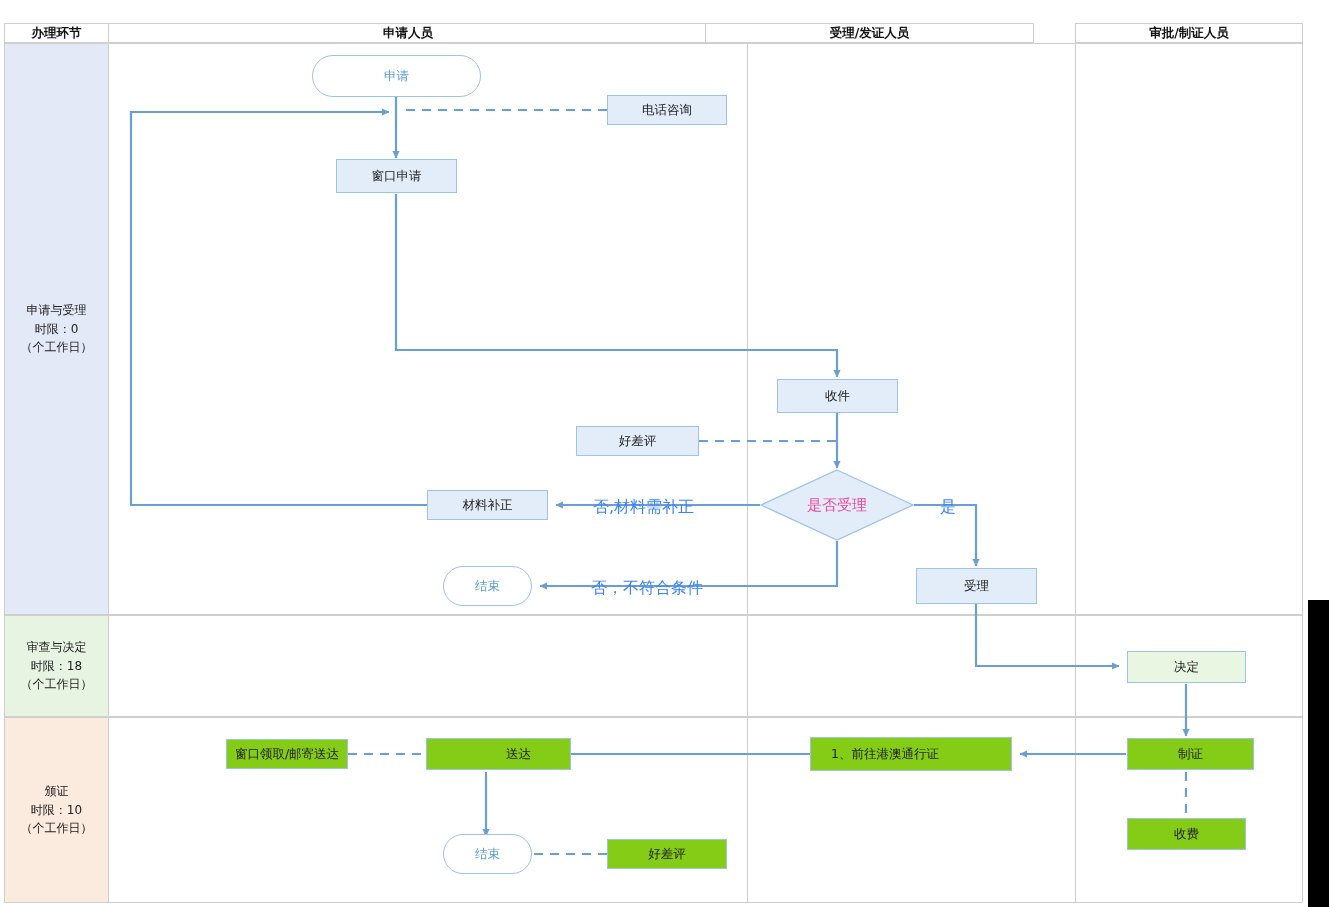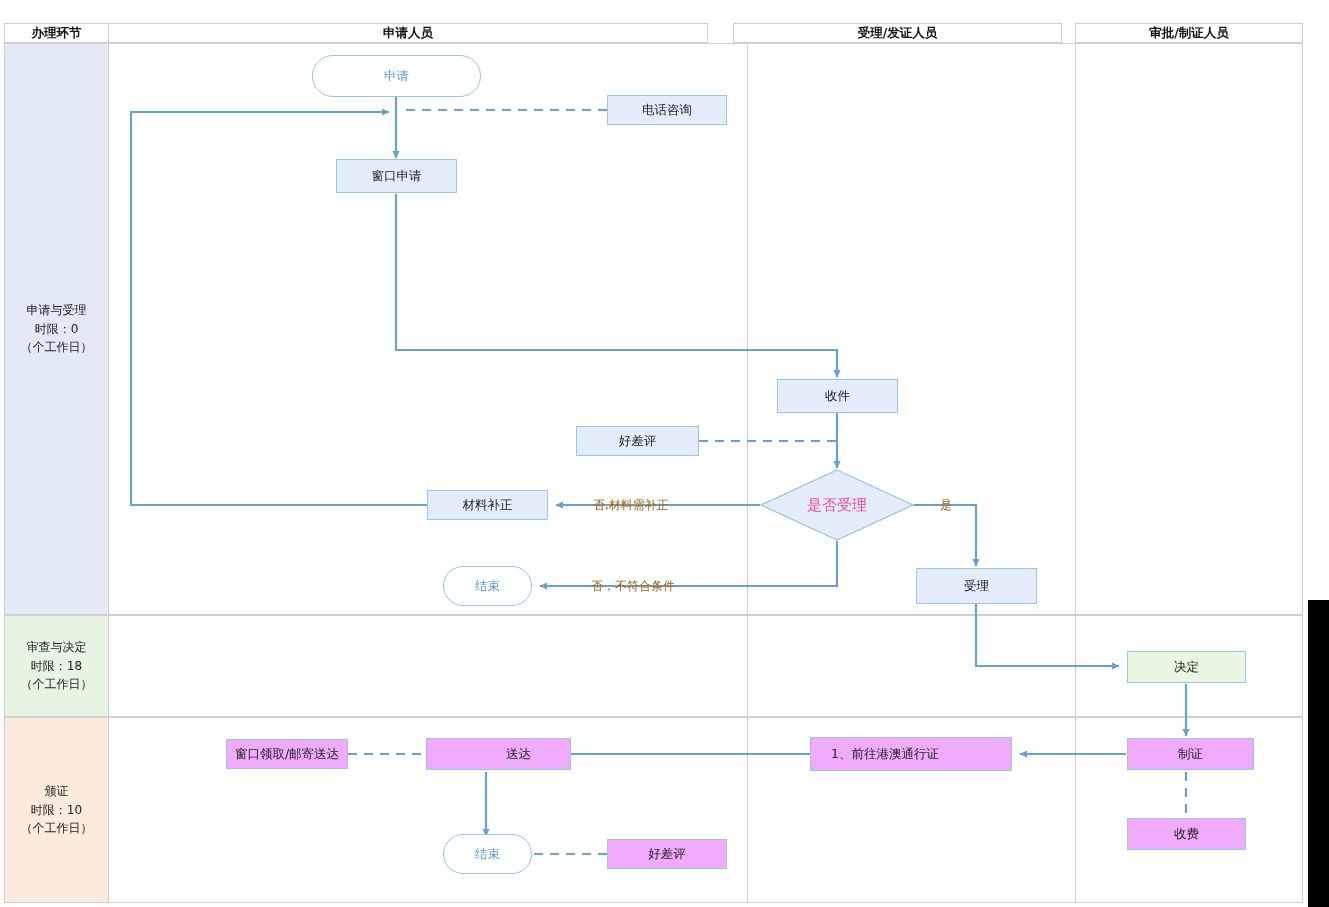--- a/index.html
+++ b/index.html
@@ -8,21 +8,21 @@
 
   
   .tbl-title{position:absolute;left:4px;top:4px;width:1299px;height:18px;
     border:1px solid #cfcfcf;background:#fff;display:flex;align-items:center;justify-content:center;
     font-size:12.5px;font-weight:bold;color:#111;box-sizing:border-box;}
   .hdr{position:absolute;top:23px;height:20px;border:1px solid #cfcfcf;background:#fff;
     display:flex;align-items:center;justify-content:center;font-size:12.5px;font-weight:bold;color:#111;
     box-sizing:border-box;}
   .hdr-stage{left:4px;width:105px;}
   .hdr-apply{left:108px;width:600px;}
-  .hdr-accept{left:733px;width:329px;}
+  .hdr-accept{left:705px;width:329px;}
   .hdr-approve{left:1075px;width:228px;}
 
   .stage{position:absolute;left:4px;width:105px;border:1px solid #cfcfcf;box-sizing:border-box;
     display:flex;flex-direction:column;align-items:center;justify-content:center;
     font-size:12px;color:#222;line-height:1.55;text-align:center;}
   .stage1{top:43px;height:572px;background:#e4e9f7;}
   .stage2{top:615px;height:102px;background:#e7f4e2;}
   .stage3{top:717px;height:186px;background:#fbeade;}
 
   .lane{position:absolute;border:1px solid #cfcfcf;background:#fff;box-sizing:border-box;}
@@ -33,31 +33,31 @@
   .row2{top:615px;height:102px;}
   .row3{top:717px;height:186px;}
 
   
   #wires{position:absolute;left:0;top:0;width:1329px;height:907px;pointer-events:none;}
 
   
   .node{position:absolute;box-sizing:border-box;display:flex;align-items:center;justify-content:center;
     font-size:12.5px;color:#222;text-align:center;border:1px solid #9dc3e6;line-height:1.3;}
   .n-blue{background:#e3edfa;}
-  .n-peach{background:#f0abfc;}
+  .n-peach{background:#84cc16;}
   .n-green{background:#e8f6e2;}
   .n-round{border-radius:22px;background:#ffffff;color:#5b9bd5;border:1.4px solid #9dc3e6;}
   .n-left{justify-content:flex-start;padding-left:14px;text-align:left;}
 
   
   .diamond{position:absolute;}
   .diamond .dlabel{position:absolute;left:0;top:0;width:100%;height:100%;
     display:flex;align-items:center;justify-content:center;font-size:15px;color:#ec4899;}
 
-  .elabel{position:absolute;font-size:12px;color:#a16207;white-space:nowrap;}
+  .elabel{position:absolute;font-size:16px;color:#3b82f6;white-space:nowrap;}
 
   .blackbar{position:absolute;left:1308px;top:600px;width:21px;height:307px;background:#000;}
 </style>
 </head>
 <body>
 
 <div id="page">
 
 
   <div class="hdr hdr-stage">办理环节</div>

